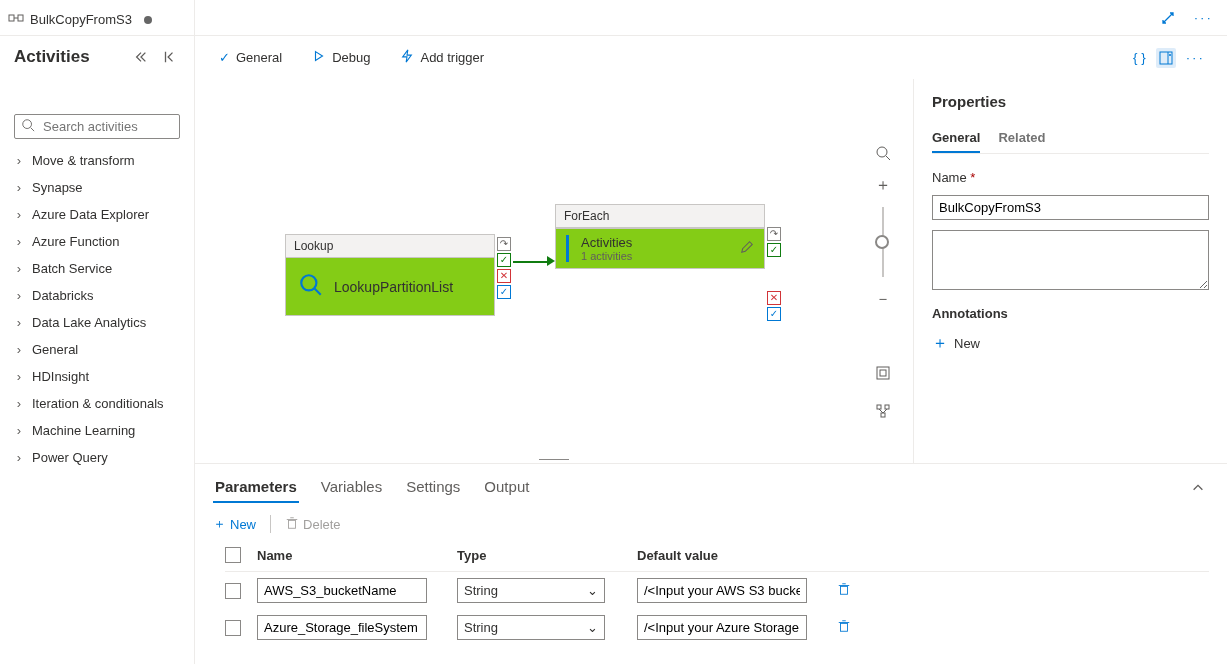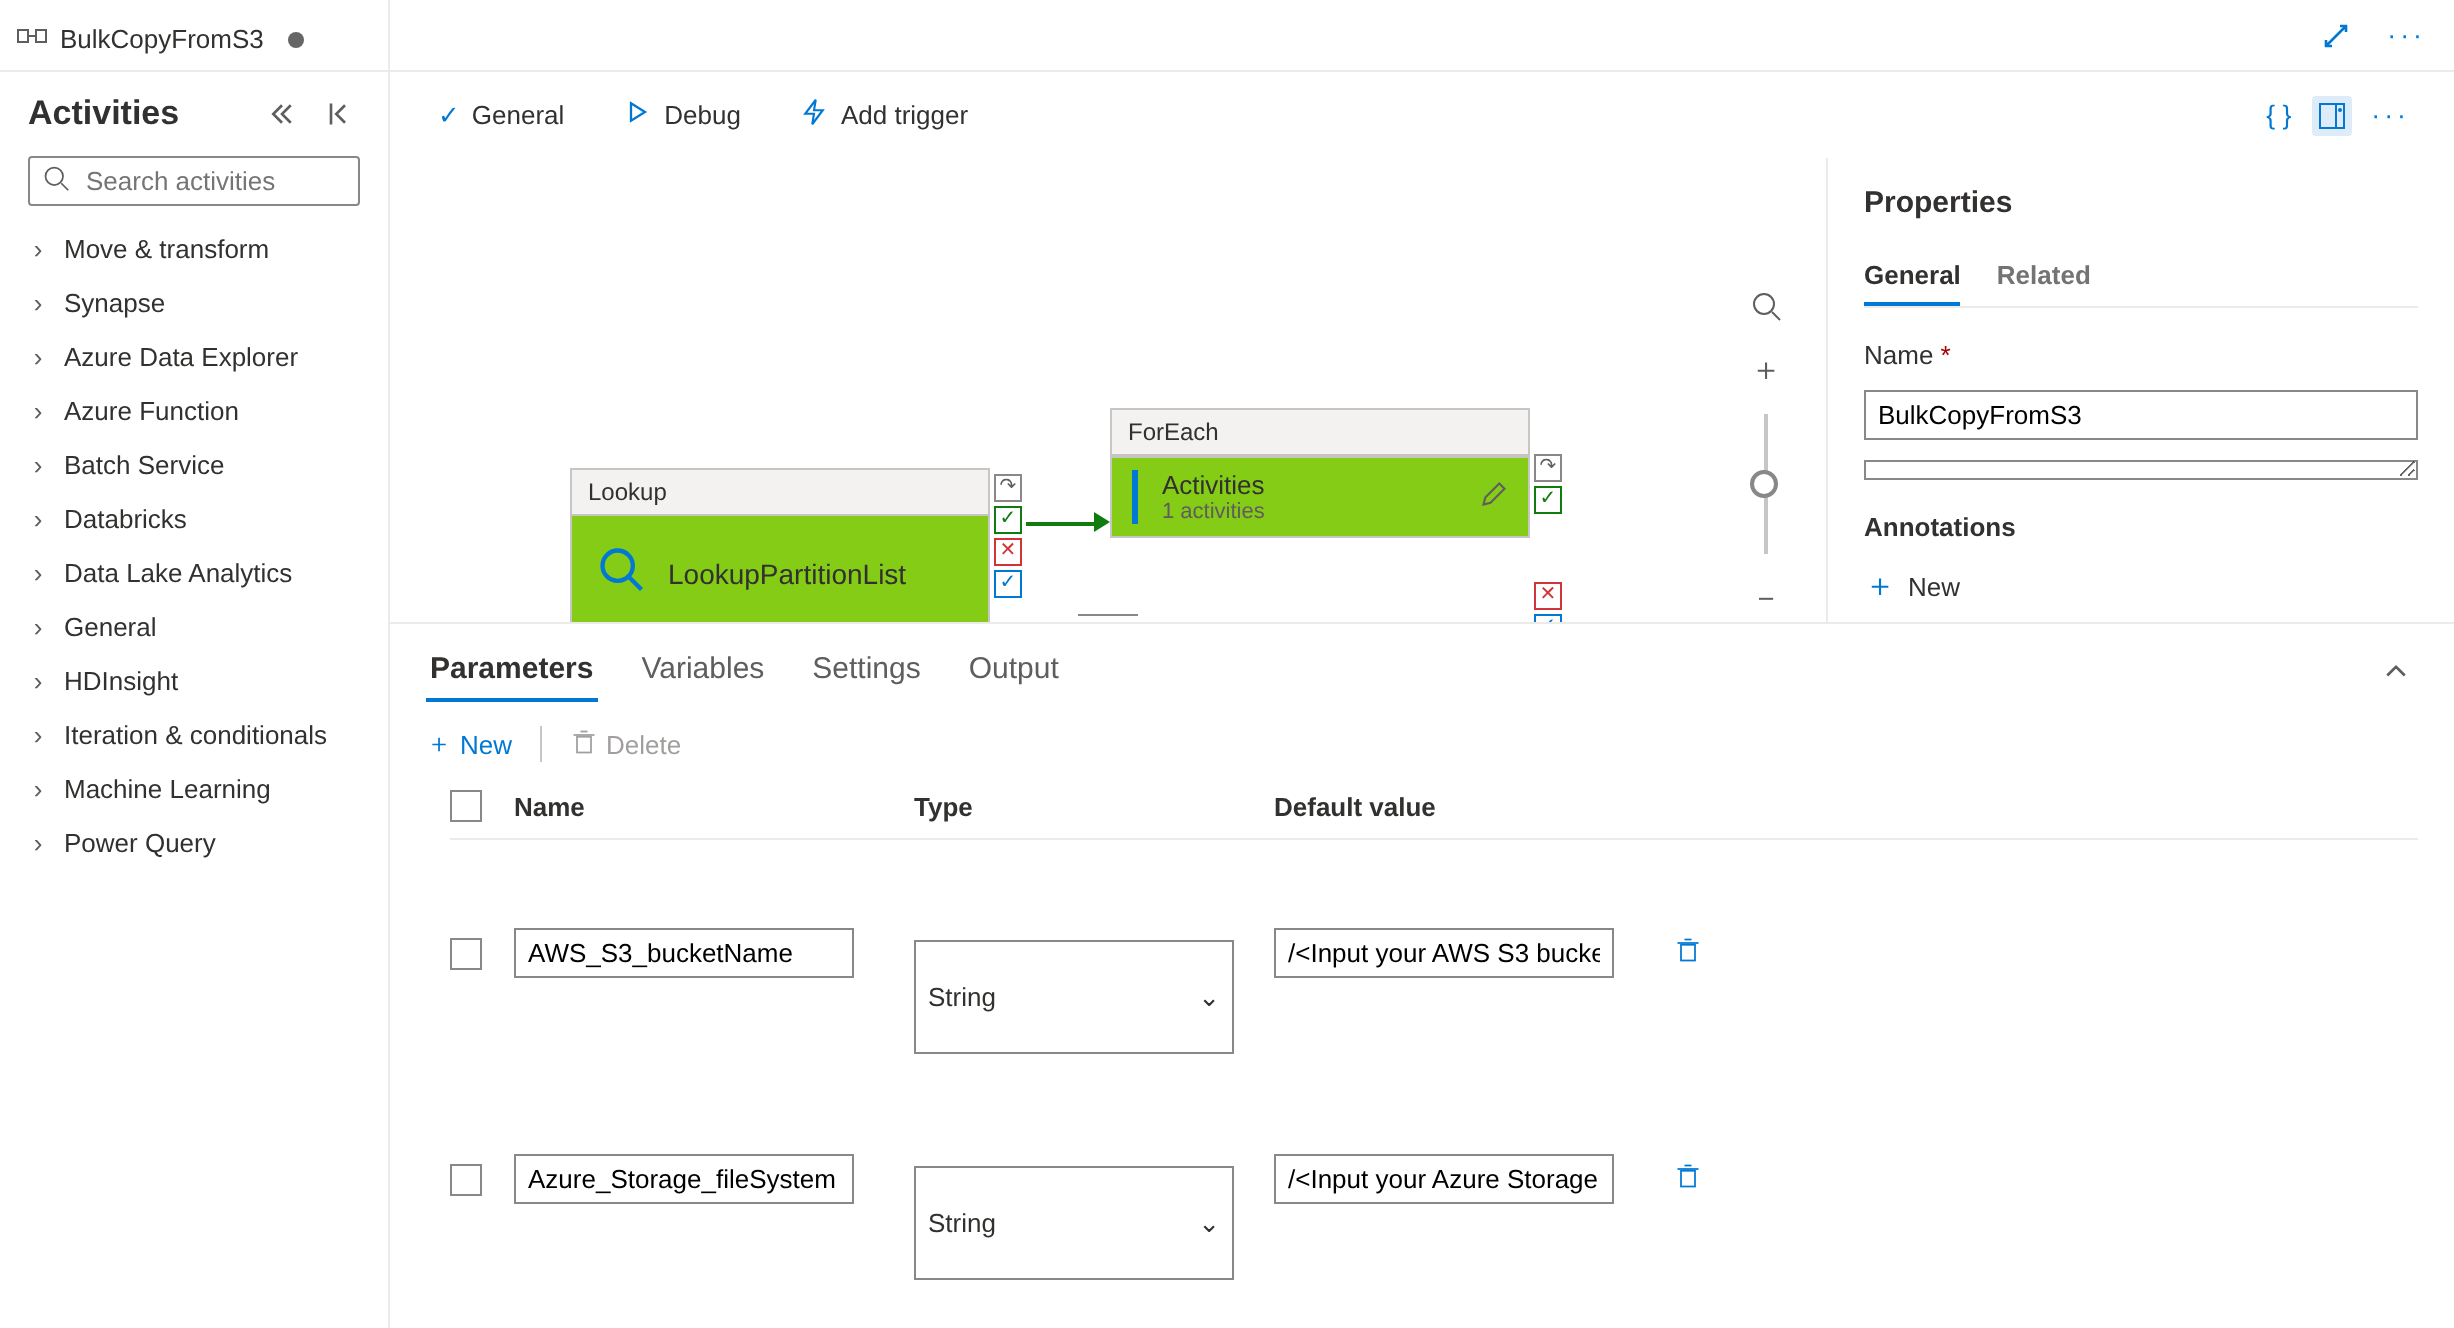--- a/index.html
+++ b/index.html
@@ -8,21 +8,21 @@
 
   
   .sidebar { width: 195px; border-right: 1px solid #edebe9; display: flex; flex-direction: column; }
   .tab-strip { display: flex; align-items: center; padding: 4px 8px 0 8px; border-bottom: 1px solid #edebe9; height: 36px; }
   .pipeline-tab { display: flex; align-items: center; gap: 6px; font-size: 13px; }
   .pipeline-tab .dirty-dot { width: 8px; height: 8px; border-radius: 50%; background: #666; margin-left: 6px; }
   .sidebar-header { display: flex; align-items: center; justify-content: space-between; padding: 10px 14px 6px 14px; }
   .sidebar-header h2 { margin: 0; font-size: 17px; font-weight: 600; }
   .sidebar-header .icons { display: flex; gap: 6px; }
   .search-wrap { padding: 4px 14px 8px 14px; }
-  .search-box { display: flex; align-items: flex-end; border: 1px solid #8a8886; border-radius: 2px; padding: 3px 6px; gap: 6px; }
+  .search-box { display: flex; align-items: flex-end; border: 1px solid #8a8886; border-radius: 2px; padding: 3px 6px; gap: 6px; margin-top: 36px; }
   .search-box input { border: none; outline: none; font-size: 13px; width: 100%; background: transparent; }
   .cat-list { overflow-y: auto; }
   .cat-item { display: flex; align-items: center; gap: 8px; padding: 6px 14px; cursor: pointer; }
   .chev { width: 10px; text-align: center; color: #605e5c; }
 
   
   .main { flex: 1; display: flex; flex-direction: column; min-width: 0; }
   .top-tab-bar { height: 36px; border-bottom: 1px solid #edebe9; display: flex; align-items: center; justify-content: flex-end; padding: 0 10px; gap: 10px; }
   .top-tab-bar .spacer { flex: 1; }
   .icon-btn { background: none; border: none; cursor: pointer; padding: 4px; color: #605e5c; display: inline-flex; align-items: center; }
@@ -72,21 +72,21 @@
   .bp-tabs .spacer { flex: 1; }
   .bp-toolbar { display: flex; gap: 14px; padding: 12px 18px 4px 18px; align-items: center; }
   .bp-toolbar .new-btn { display: inline-flex; align-items: center; gap: 4px; color: #0078d4; cursor: pointer; }
   .bp-toolbar .del-btn { display: inline-flex; align-items: center; gap: 4px; color: #a19f9d; cursor: default; }
   .bp-toolbar .sep { width: 1px; height: 18px; background: #c8c6c4; }
   .param-table { padding: 4px 18px 18px 30px; }
   .param-head, .param-row { display: grid; grid-template-columns: 32px 200px 180px 200px 40px; gap: 0; align-items: center; padding: 6px 0; }
   .param-head { font-weight: 600; font-size: 13px; border-bottom: 1px solid #edebe9; padding-bottom: 8px;}
   .pcheck { width: 16px; height: 16px; border: 1px solid #8a8886; }
   .pinput { border: 1px solid #8a8886; padding: 4px 6px; font-size: 13px; width: 170px; }
-  .psel { border: 1px solid #8a8886; padding: 20px 6px; font-size: 13px; width: 160px; display: flex; justify-content: space-between; align-items: center; background:#fff;margin-top:44px; }
+  .psel { border: 1px solid #8a8886; padding: 4px 6px; font-size: 13px; width: 148px; display: flex; justify-content: space-between; align-items: center; background:#fff; }
   .trash { color: #0078d4; cursor: pointer; }
 
   
   .props { width: 314px; border-left: 1px solid #edebe9; padding: 14px 18px; display: flex; flex-direction: column; gap: 10px; }
   .props h3 { margin: 0 0 4px 0; font-size: 15px; font-weight: 700; }
   .ptabs { display: flex; gap: 18px; border-bottom: 1px solid #edebe9; }
   .ptab { padding: 6px 0; font-size: 13px; color: #737373; cursor: pointer; border-bottom: 2px solid transparent; font-weight: bold; }
   .ptab.active { color: #323130; font-weight: 600; border-bottom-color: #0078d4; }
   .plabel { font-size: 13px; margin-top: 6px; }
   .req::after { content: " *"; color: #a80000; }

